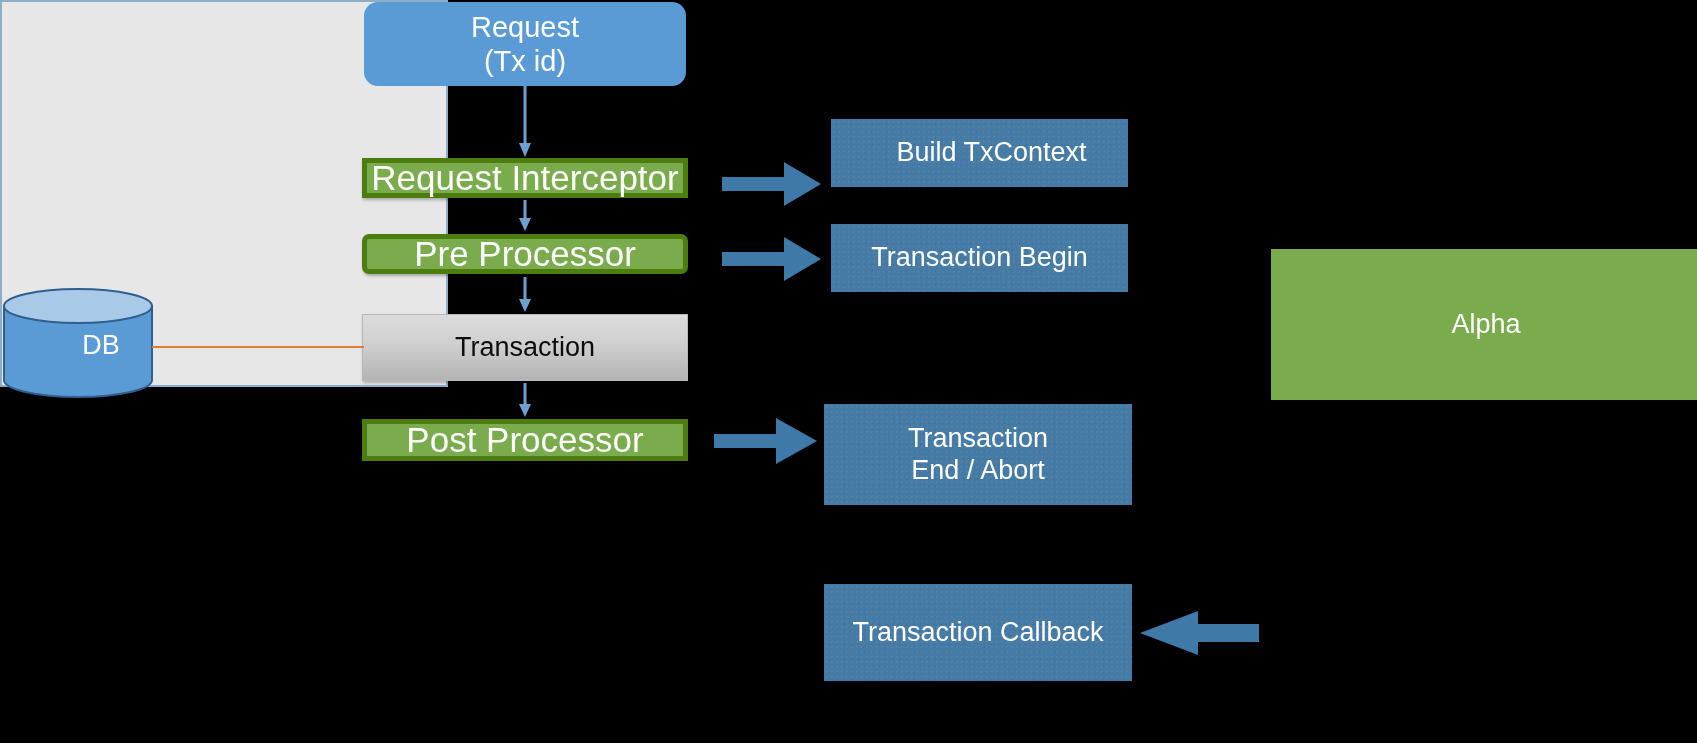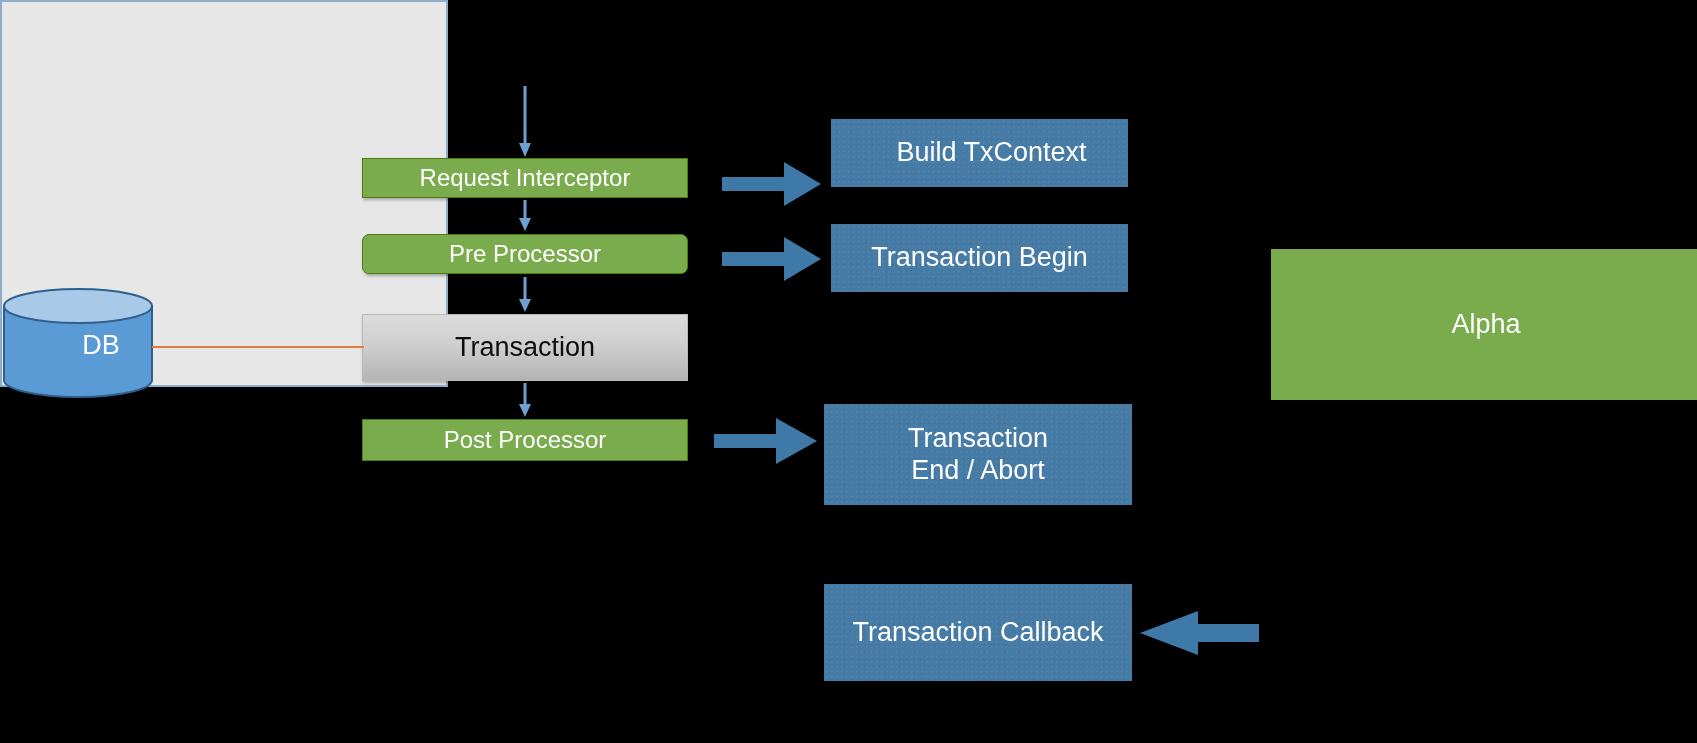--- a/index.html
+++ b/index.html
@@ -40,23 +40,23 @@
   #pipeline-container {
     left: 303px; top: 117px;
     width: 444px; height: 383px;
     background: #e7e7e7;
     border: 2px solid #8eadc9;
   }
 
   
   .stage-green {
     background: #7aac4e;
-    border: 1px solid #4d7c0f;
-    color: #ffffff;
-    font-size: 24px;
+    border: 5px solid #4d7c0f;
+    color: #ffffff;
+    font-size: 35px;
     box-shadow: 1px 2px 3px rgba(0,0,0,0.28);
   }
   #stage-request-interceptor { left: 362px; top: 158px; width: 326px; height: 40px; }
   #stage-pre-processor       { left: 362px; top: 234px; width: 326px; height: 40px; border-radius: 7px; }
   #stage-post-processor      { left: 362px; top: 419px; width: 326px; height: 42px; }
 
   
   #stage-transaction {
     left: 362px; top: 314px;
     width: 326px; height: 67px;
@@ -132,20 +132,24 @@
     left: 152px; top: 346px;
     width: 212px; height: 2px;
     background: #e07b39;
   }
 </style>
 </head>
 <body>
 
 <div id="canvas">
 
+  <div class="node" id="request-box">
+    <span>Request
+(Tx id)</span>
+  </div>
 
   <div class="flow-arrow" style="left:518px; top:86px;">
     <svg width="14" height="72" viewBox="0 0 14 72">
       <line x1="7" y1="0" x2="7" y2="60" stroke="#6d9fd0" stroke-width="3"></line>
       <polygon points="7,71 1,57 13,57" fill="#6d9fd0"></polygon>
     </svg>
   </div>
 
   <div id="pipeline-container"></div>
 

